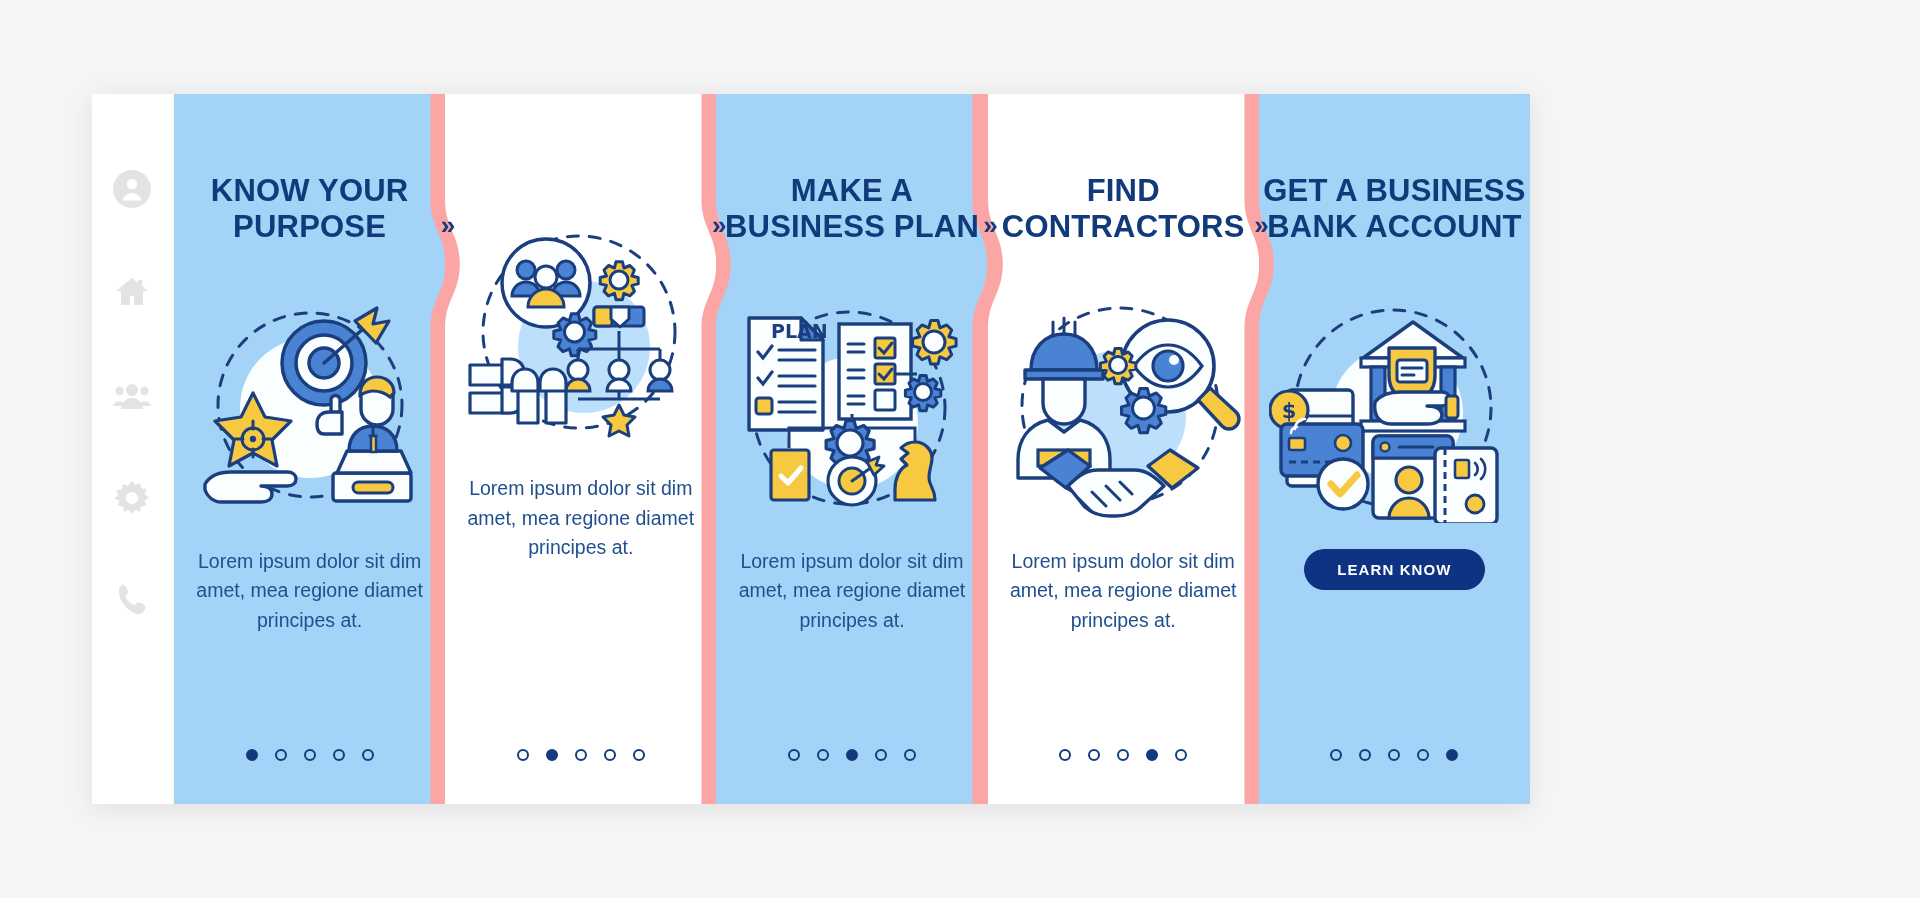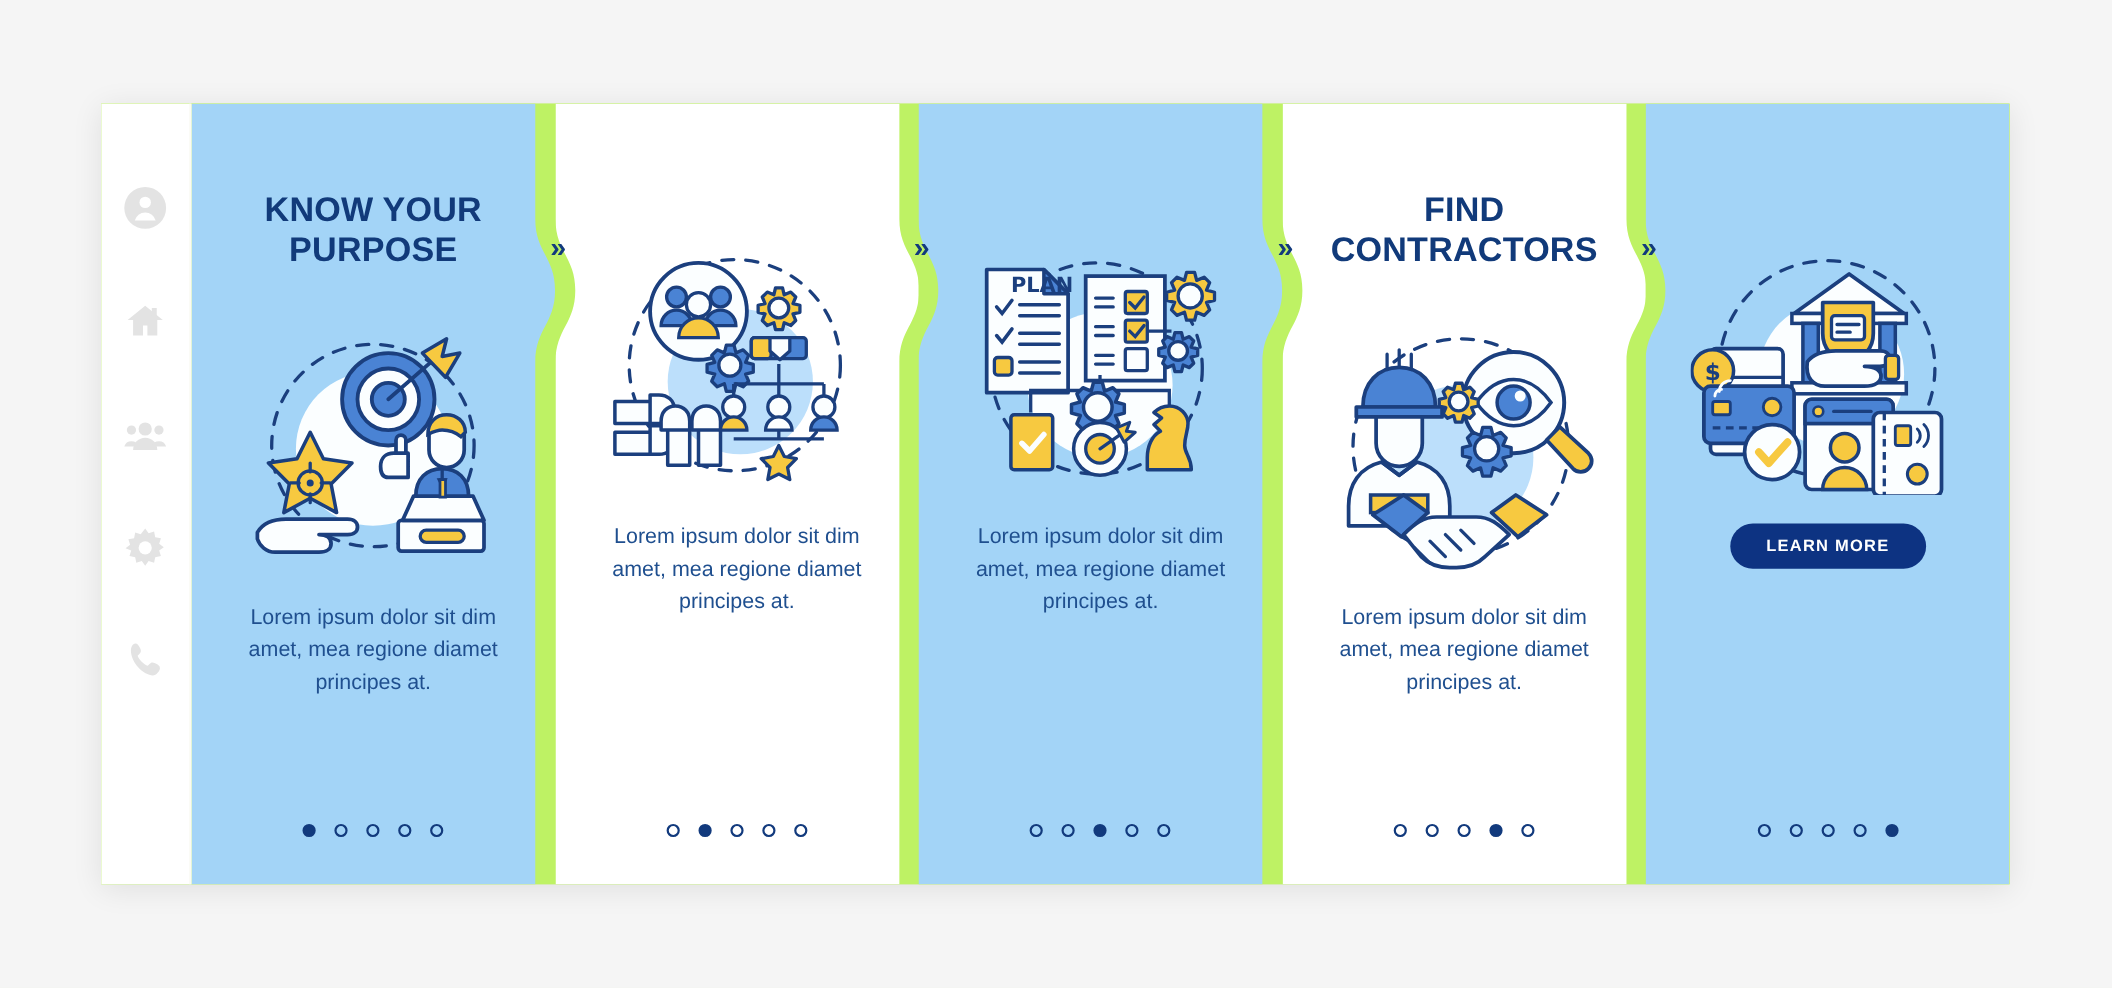--- a/index.html
+++ b/index.html
@@ -12,22 +12,22 @@
   #stage {
     position: relative;
     width: 1920px; height: 898px;
     background: #f5f5f5;
   }
 
   
   #card {
     position: absolute;
     left: 92px; top: 94px;
-    width: 1735px; height: 710px;
-    background: #bef264;
+    width: 1438px; height: 710px;
+    background: #fca5a5;
     box-shadow: 0 4px 26px rgba(0,0,0,0.09);
     display: flex;
     overflow: hidden;
   }
 
   
   #rail {
     width: 82px; height: 100%;
     background: #ffffff;
     border-right: 2px solid #fbfbf4;
@@ -306,20 +306,21 @@
         <span class="chev" style="right:-6px;">»</span>
       </section>
 
       <section class="panel">
         <div class="bg">
           <svg viewBox="0 0 331 710" preserveAspectRatio="none">
             <path d="M0,0 H313 V105 C313,135 331,140 331,170 C331,200 313,205 313,235 V710 H0 V235 C0,205 18,200 18,170 C18,140 0,135 0,105 Z" fill="#a3d4f7"></path>
           </svg>
         </div>
         <div class="inner">
+          <h2 class="panel-title">MAKE A BUSINESS PLAN</h2>
           <div class="illus">
             <svg viewBox="0 0 250 235">
               <circle cx="125" cy="135" r="66" fill="#fbfeff"></circle>
               <g fill="none" stroke="#1b3f7e" stroke-width="3" stroke-linecap="round" stroke-dasharray="11 11">
                 <circle cx="122" cy="120" r="96"></circle>
               </g>
 
               <path d="M22 30h52l22 22v90H22z" fill="#fbfeff" stroke="#1b3f7e" stroke-width="3.4" stroke-linejoin="round"></path>
               <path d="M74 30l22 22H74z" fill="#4a83d4" stroke="#1b3f7e" stroke-width="3.2" stroke-linejoin="round"></path>
               <text x="44" y="50" font-family="DejaVu Sans, sans-serif" font-size="19" font-weight="bold" fill="#1b3f7e">PLAN</text>
@@ -434,20 +435,21 @@
         <span class="chev" style="right:-6px;">»</span>
       </section>
 
       <section class="panel">
         <div class="bg">
           <svg viewBox="0 0 331 710" preserveAspectRatio="none">
             <path d="M331,0 H0 V105 C0,135 18,140 18,170 C18,200 0,205 0,235 V710 H331 Z" fill="#a3d4f7"></path>
           </svg>
         </div>
         <div class="inner">
+          <h2 class="panel-title">GET A BUSINESS BANK ACCOUNT</h2>
           <div class="illus">
             <svg viewBox="0 0 250 235">
               <circle cx="128" cy="125" r="66" fill="#fbfeff"></circle>
               <g fill="none" stroke="#1b3f7e" stroke-width="3" stroke-linecap="round" stroke-dasharray="11 11">
                 <circle cx="124" cy="120" r="98"></circle>
               </g>
 
               <path d="M94 70l50-36 50 36z" fill="#fbfeff" stroke="#1b3f7e" stroke-width="3.4" stroke-linejoin="round"></path>
               <rect x="92" y="70" width="104" height="9" fill="#fbfeff" stroke="#1b3f7e" stroke-width="3.2"></rect>
               <rect x="102" y="79" width="14" height="54" fill="#4a83d4" stroke="#1b3f7e" stroke-width="3.2"></rect>
@@ -484,21 +486,21 @@
               <circle cx="140" cy="192" r="13" fill="#f7c940" stroke="#1b3f7e" stroke-width="3.2"></circle>
               <path d="M120 230a20 20 0 0 1 40 0z" fill="#f7c940" stroke="#1b3f7e" stroke-width="3.2"></path>
 
               <rect x="166" y="160" width="62" height="76" rx="6" fill="#fbfeff" stroke="#1b3f7e" stroke-width="3.4"></rect>
               <path d="M176 160v76" stroke="#1b3f7e" stroke-width="3" stroke-dasharray="7 5"></path>
               <rect x="186" y="172" width="14" height="18" rx="2" fill="#f7c940" stroke="#1b3f7e" stroke-width="2.6"></rect>
               <path d="M206 175a8 8 0 0 1 0 12 M212 171a14 14 0 0 1 0 20" fill="none" stroke="#1b3f7e" stroke-width="2.6" stroke-linecap="round"></path>
               <circle cx="206" cy="216" r="9" fill="#f7c940" stroke="#1b3f7e" stroke-width="2.8"></circle>
             </svg>
           </div>
-          <button class="cta">LEARN MORE</button>
+          <button class="cta">LEARN KNOW</button>
         </div>
         <div class="dots">
           <span class="dot"></span>
           <span class="dot"></span>
           <span class="dot"></span>
           <span class="dot"></span>
           <span class="dot active"></span>
         </div>
       </section>
 

